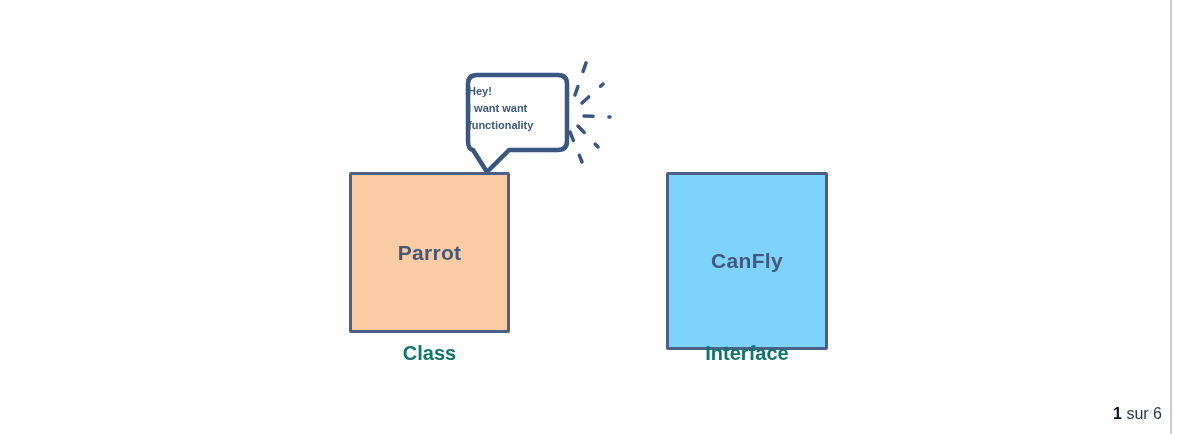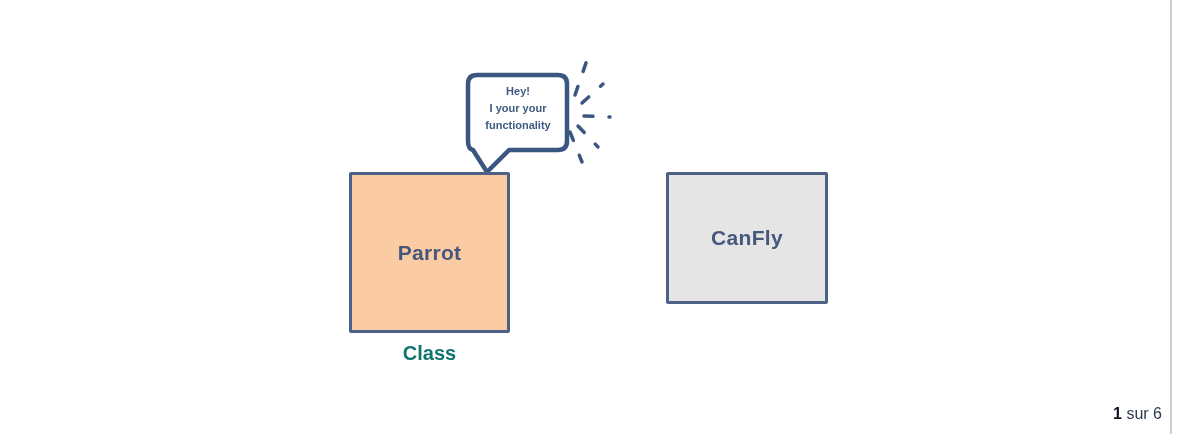--- a/index.html
+++ b/index.html
@@ -36,22 +36,22 @@
     align-items: center;
     justify-content: center;
   }
   .node-parrot {
     left: 349px; top: 172px;
     width: 161px; height: 161px;
     background: #fbcba4;
   }
   .node-canfly {
     left: 666px; top: 172px;
-    width: 162px; height: 132px;
-    background: #e5e5e5;
+    width: 162px; height: 178px;
+    background: #7dd3fc;
   }
   .node-label {
     font-size: 21px;
     font-weight: bold;
     color: #44587c;
     letter-spacing: 0.3px;
   }
   .node-caption {
     position: absolute;
     text-align: center;
@@ -65,21 +65,21 @@
   
   .bubble-svg {
     position: absolute;
     left: 440px; top: 55px;
     width: 190px; height: 130px;
   }
   .bubble-text {
     position: absolute;
     left: 468px; top: 83px;
     width: 100px;
-    text-align: center;
+    text-align: left;
     font-size: 11px;
     font-weight: bold;
     line-height: 17px;
     color: #3d5a80;
   }
 
   
   .page-indicator {
     position: absolute;
     left: 1096px; top: 405px;
@@ -107,32 +107,33 @@
       <line x1="135" y1="40" x2="147" y2="5"></line>
       <line x1="142" y1="48" x2="163" y2="29"></line>
       <line x1="144" y1="61" x2="170" y2="62"></line>
       <line x1="138" y1="71" x2="158" y2="92"></line>
       <line x1="130" y1="77" x2="142" y2="107"></line>
     </g>
   </svg>
 
   <div class="bubble-text">
     <div>Hey!</div>
-    <div>I your your</div>
+    <div>I want want</div>
     <div>functionality</div>
   </div>
 
   <div class="node node-parrot">
     <span class="node-label">Parrot</span>
   </div>
   <div class="node-caption caption-class">Class</div>
 
   <div class="node node-canfly">
     <span class="node-label">CanFly</span>
   </div>
+  <div class="node-caption caption-interface">Interface</div>
 
   <div class="page-edge"></div>
 
   <div class="page-indicator">
     <span class="current">1</span>
     <span class="rest">sur 6</span>
   </div>
 
 </div>
 

